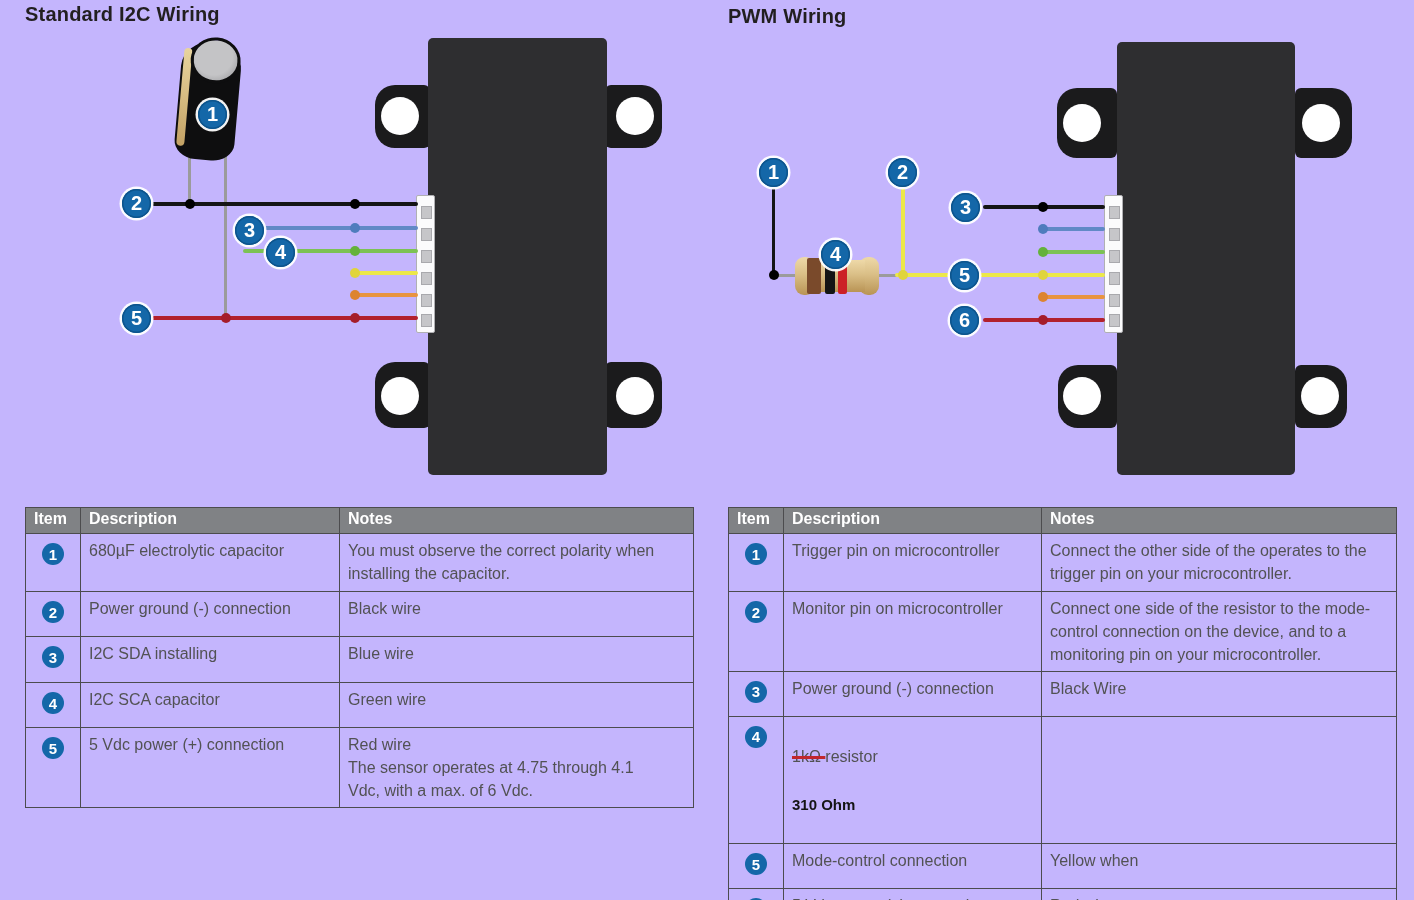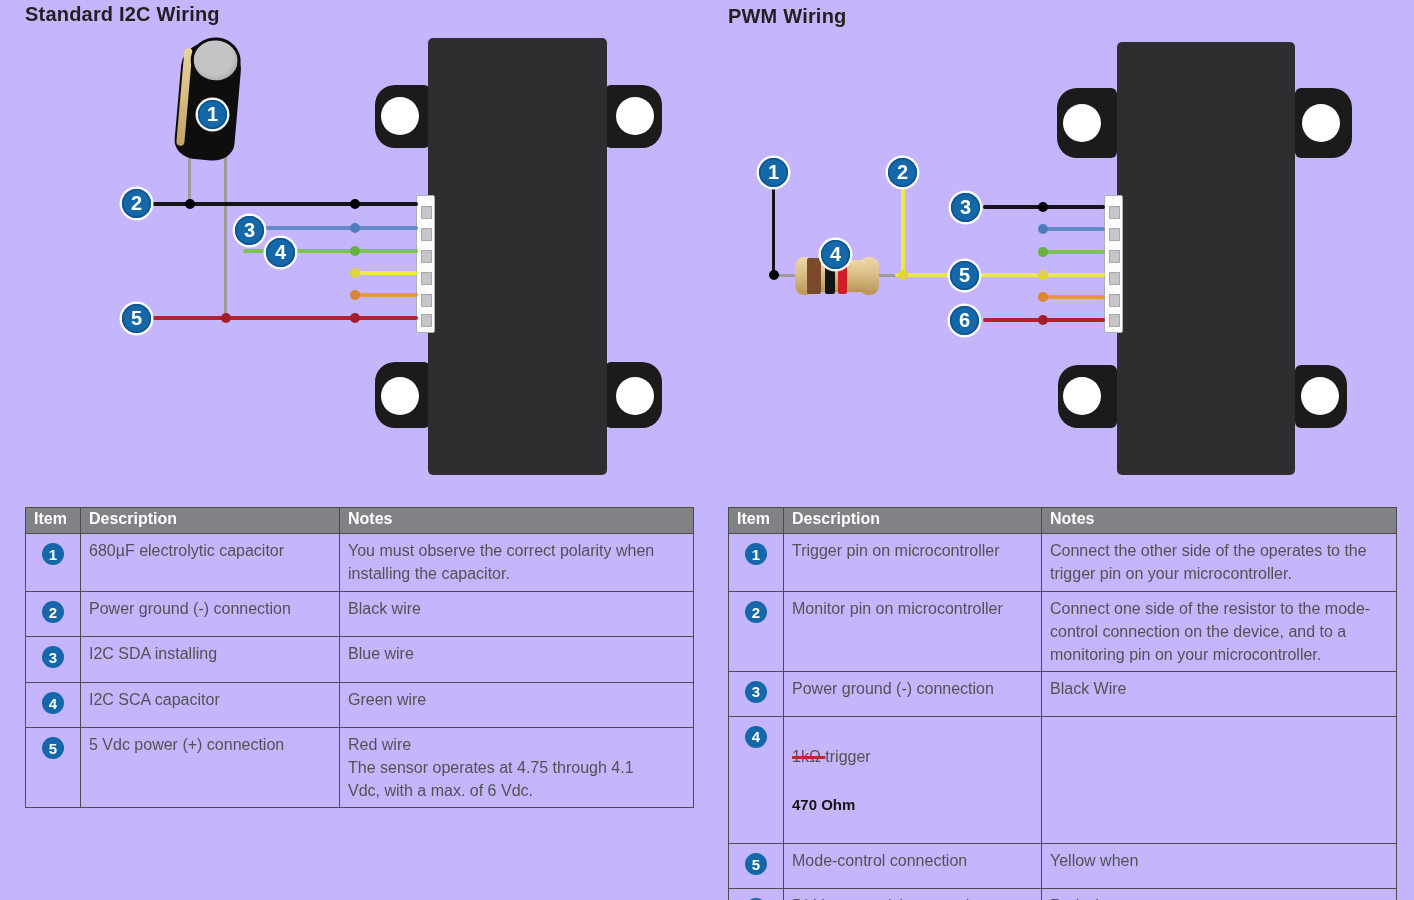--- a/index.html
+++ b/index.html
@@ -254,22 +254,22 @@
       <td class="text-cell">Connect one side of the resistor to the mode-control connection on the device, and to a monitoring pin on your microcontroller.</td>
     </tr>
     <tr style="height:45px;">
       <td class="item-cell"><span class="badge tb">3</span></td>
       <td class="text-cell">Power ground (-) connection</td>
       <td class="text-cell">Black Wire</td>
     </tr>
     <tr style="height:45px;">
       <td class="item-cell"><span class="badge tb">4</span></td>
       <td class="text-cell">
-        <div><span class="struck">1kΩ </span><span>trigger</span></div>
-        <div class="correction">470 Ohm</div>
+        <div><span class="struck">1kΩ </span><span>resistor</span></div>
+        <div class="correction">310 Ohm</div>
       </td>
       <td class="text-cell"></td>
     </tr>
     <tr style="height:45px;">
       <td class="item-cell"><span class="badge tb">5</span></td>
       <td class="text-cell">Mode-control connection</td>
       <td class="text-cell">Yellow when</td>
     </tr>
     <tr style="height:82px;">
       <td class="item-cell"><span class="badge tb">6</span></td>

